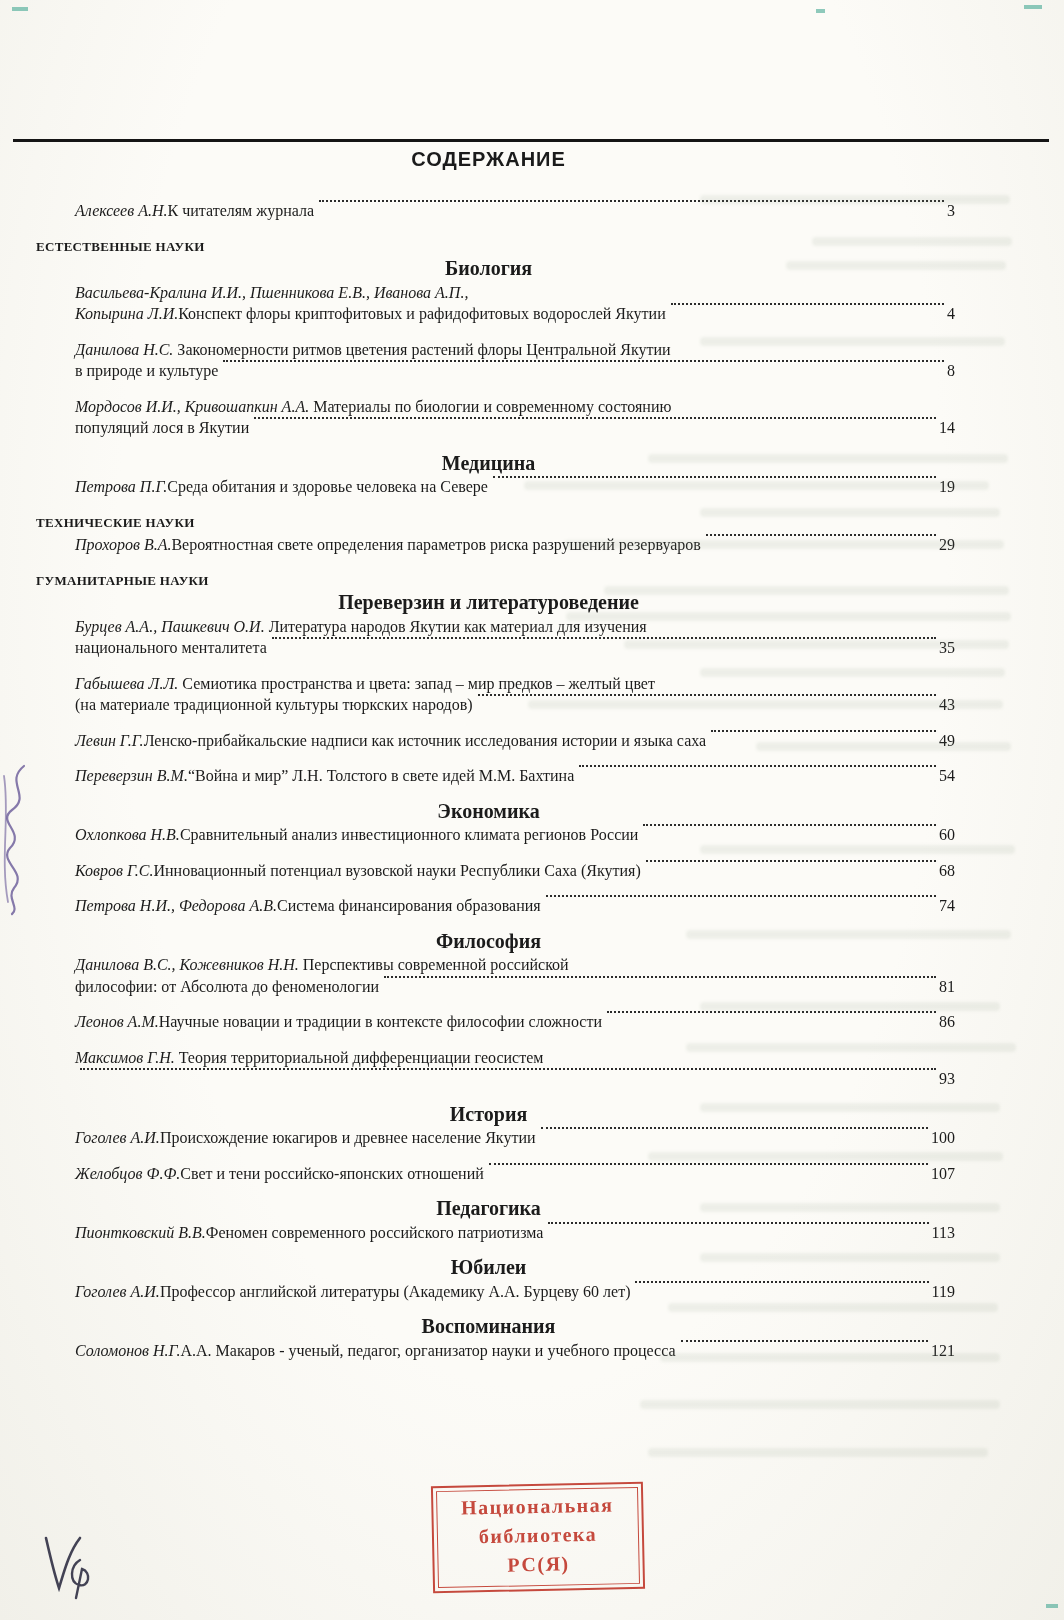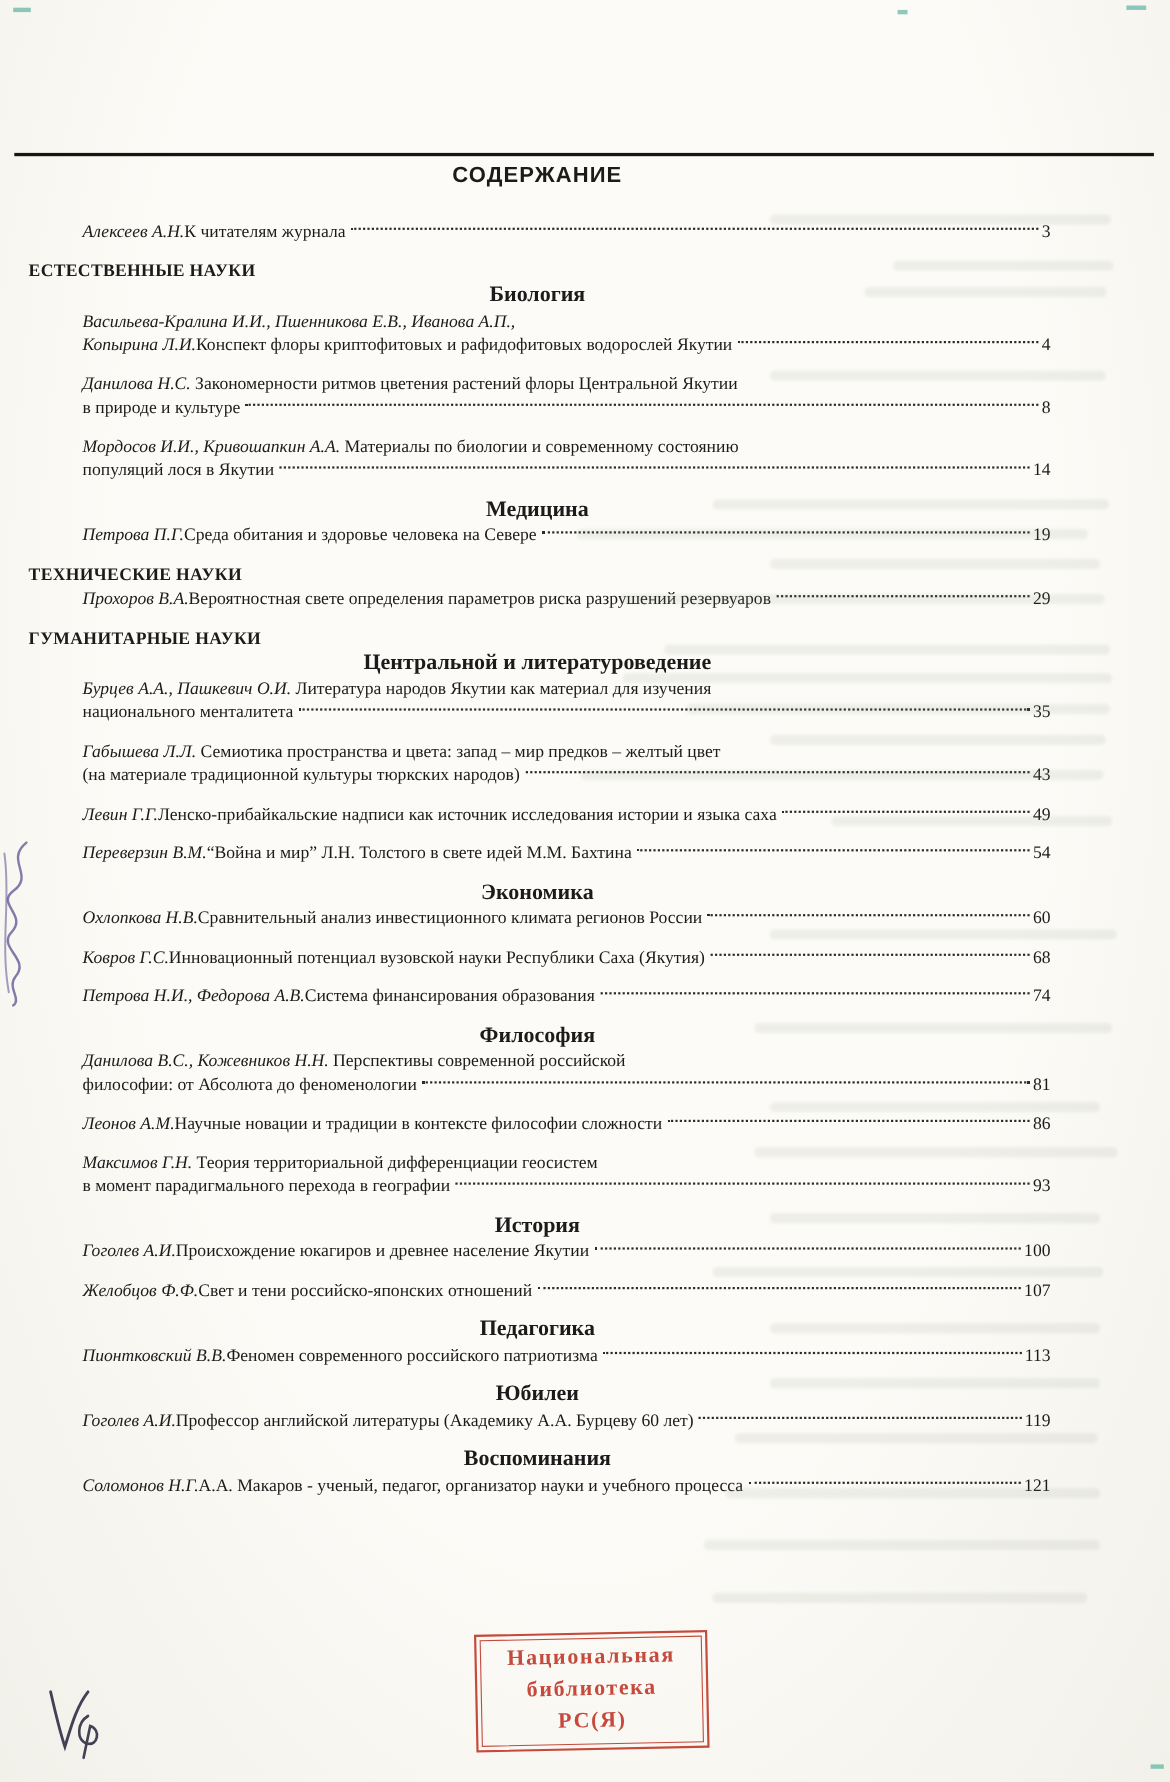--- a/index.html
+++ b/index.html
@@ -14,30 +14,30 @@
     position: absolute; left: 13px; right: 15px; top: 139px;
     height: 3px; background: #151515;
   }
   .content { position: absolute; left: 22px; top: 148px; width: 933px; }
   .page-title {
     font-family: "Liberation Sans", sans-serif;
     font-weight: bold; font-size: 20px; letter-spacing: 1px;
     text-align: center; margin: 0 0 29px 0;
   }
   .section-heading {
-    font-weight: bold; font-size: 16px; line-height: 21.5px;
-    margin: 0 0 1px 4px; letter-spacing: 0.3px;
+    font-weight: bold; font-size: 13px; line-height: 21.5px;
+    margin: 0 0 1px 14px; letter-spacing: 0.3px;
   }
   .subsection-heading {
     font-weight: bold; font-size: 20px; line-height: 21.5px;
     margin: 0 0 2px 0;
     text-align: center;
   }
   .entry { margin: 0 0 14px 53px; font-size: 16px; line-height: 21.5px; }
-  .entry .line.last { display: flex; align-items: center; }
+  .entry .line.last { display: flex; align-items: flex-start; }
   .entry-authors { font-style: italic; }
   .leader {
     flex: 1 1 16px; min-width: 16px;
     border-bottom: 2px dotted #2b2b2b;
     margin: 0 3px 5px 5px;
   }
   .pagenum { flex: 0 0 auto; }
   .stamp {
     position: absolute; left: 432px; top: 1484px; width: 202px;
     border: 2px solid #c13b2e; padding: 3px;
@@ -111,21 +111,21 @@
       <div class="section-heading">ТЕХНИЧЕСКИЕ НАУКИ</div>
       <div class="entry">
         <div class="line last">
           <span class="entry-authors">Прохоров В.А. </span>
           <span class="entry-title">Вероятностная свете определения параметров риска разрушений резервуаров</span>
           <span class="leader"></span>
           <span class="pagenum">29</span>
         </div>
       </div>
       <div class="section-heading">ГУМАНИТАРНЫЕ НАУКИ</div>
-      <div class="subsection-heading">Центральной и литературоведение</div>
+      <div class="subsection-heading">Переверзин и литературоведение</div>
       <div class="entry">
         <div class="line"><span class="entry-authors">Бурцев А.А., Пашкевич О.И. </span><span class="entry-title">Литература народов Якутии как материал для изучения</span></div>
         <div class="line last">
           <span class="entry-title">национального менталитета</span>
           <span class="leader"></span>
           <span class="pagenum">35</span>
         </div>
       </div>
       <div class="entry">
         <div class="line"><span class="entry-authors">Габышева Л.Л. </span><span class="entry-title">Семиотика пространства и цвета: запад – мир предков – желтый цвет</span></div>
@@ -189,21 +189,20 @@
         <div class="line last">
           <span class="entry-authors">Леонов А.М. </span>
           <span class="entry-title">Научные новации и традиции в контексте философии сложности</span>
           <span class="leader"></span>
           <span class="pagenum">86</span>
         </div>
       </div>
       <div class="entry">
         <div class="line"><span class="entry-authors">Максимов Г.Н. </span><span class="entry-title">Теория территориальной дифференциации геосистем</span></div>
         <div class="line last">
-          <span class="entry-title">в момент парадигмального перехода в географии</span>
           <span class="leader"></span>
           <span class="pagenum">93</span>
         </div>
       </div>
       <div class="subsection-heading">История</div>
       <div class="entry">
         <div class="line last">
           <span class="entry-authors">Гоголев А.И. </span>
           <span class="entry-title">Происхождение юкагиров и древнее население Якутии</span>
           <span class="leader"></span>

